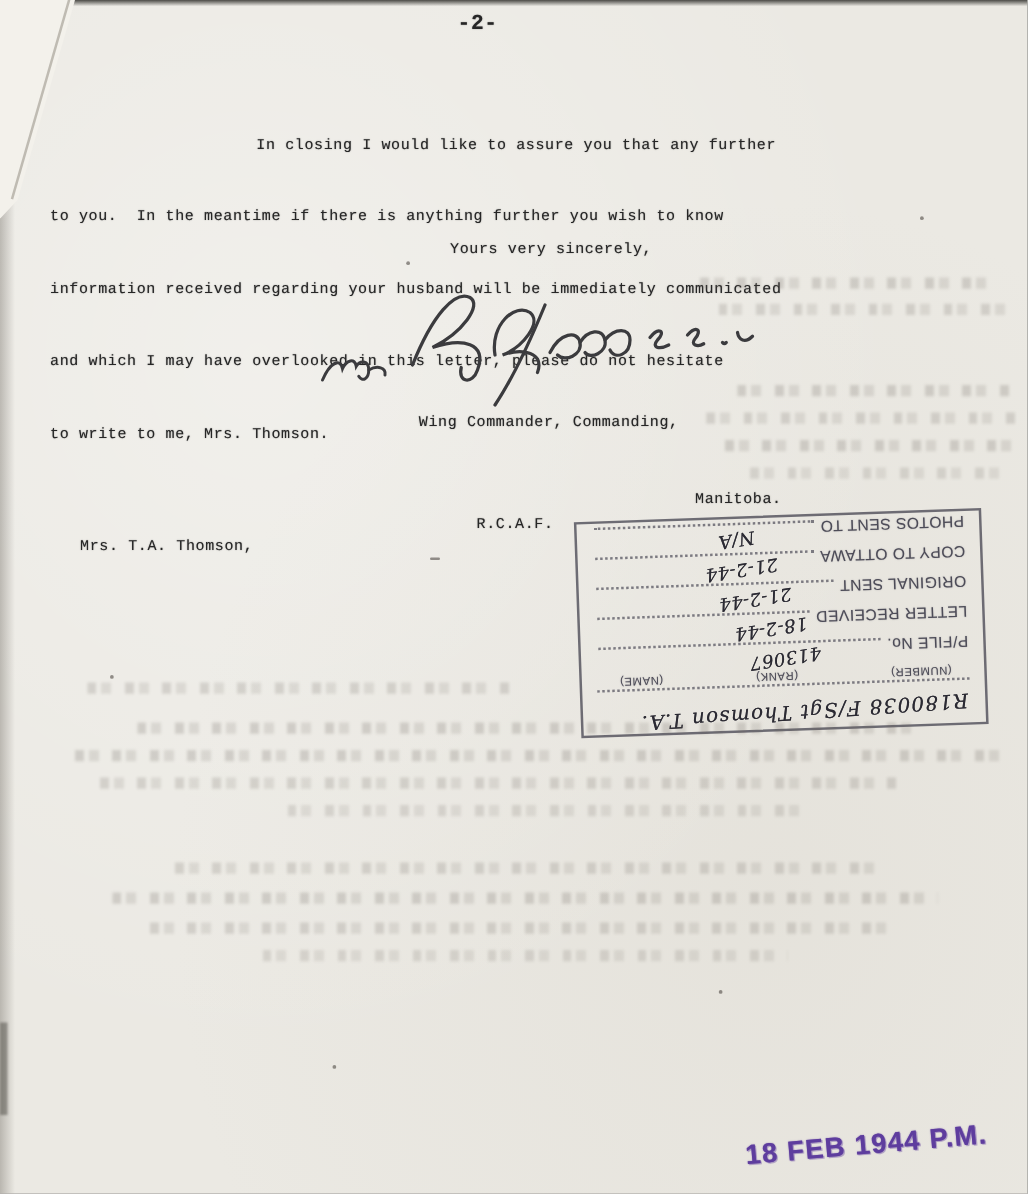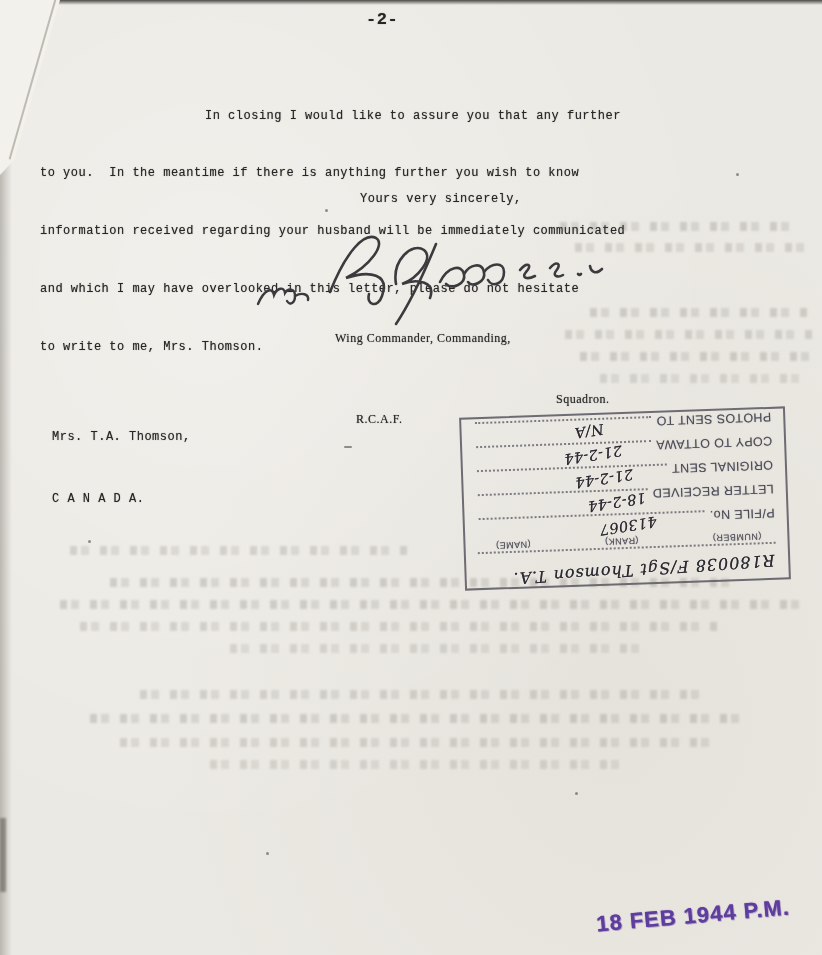--- a/index.html
+++ b/index.html
@@ -25,24 +25,24 @@
   .fold-line{position:absolute;left:56px;top:-6px;width:2px;height:172px;
     background:rgba(148,142,131,.55);transform:rotate(16deg);transform-origin:top center;}
 
   
   .tw{white-space:pre;font-size:12px;letter-spacing:.5px;
       text-shadow:0 0 1px rgba(35,35,35,.55);}
   .page-number{position:absolute;left:366px;top:10px;font-size:17px;font-weight:bold;}
   .para{position:absolute;left:40px;top:68px;line-height:19.3px;}
   .para .line:first-child{padding-left:165px;}
   .valediction{position:absolute;left:360px;top:192px;}
-  .officer{position:absolute;left:335px;top:288px;line-height:20.2px;font-family:Liberation Serif, serif;}
+  .officer{position:absolute;left:335px;top:288px;line-height:20.2px;}
   .officer .line3{position:relative;}
   .officer .overseas{position:absolute;left:221px;top:0;}
-  .recipient{position:absolute;left:52px;top:386px;line-height:20.6px;}
+  .recipient{position:absolute;left:64px;top:386px;line-height:20.6px;text-align:center;}
 
   
   .sig-svg{position:absolute;left:316px;top:226px;}
   .sig-svg path{fill:none;stroke:#3b3b3e;stroke-width:2.6;stroke-linecap:round;}
   .for-svg{position:absolute;left:252px;top:280px;}
   .for-svg path{fill:none;stroke:#3b3b3e;stroke-width:2.4;stroke-linecap:round;}
 
   
   .file-stamp{
     position:absolute;left:462px;top:412px;width:326px;height:173px;
@@ -124,27 +124,26 @@
 
   <svg class="for-svg" width="62" height="34" viewBox="0 0 62 34" aria-label="for">
     <path d="M6,24 C12,10 20,6 22,15 C25,8 32,6 33,13 C36,8 43,8 43,16 C43,23 38,26 35,21"></path>
     <path d="M43,16 C50,12 57,14 56,20"></path>
   </svg>
 
   <div class="officer tw">
     <div>Wing Commander, Commanding,</div>
     <div class="line3">
       <span>R.C.A.F.</span>
-      <span class="overseas">Squadron.</span>
+      <span class="overseas">Manitoba.</span>
     </div>
   </div>
 
   <div class="recipient tw">
     <div>Mrs. T.A. Thomson,</div>
-    <div>C A N A D A.</div>
   </div>
 
   <div class="file-stamp">
     <div class="fs-name-row">
       <span class="fs-name hw">R180038   F/Sgt   Thomson T.A.</span>
     </div>
     <div class="fs-col-labels">
       <span>(NUMBER)</span>
       <span>(RANK)</span>
       <span>(NAME)</span>

